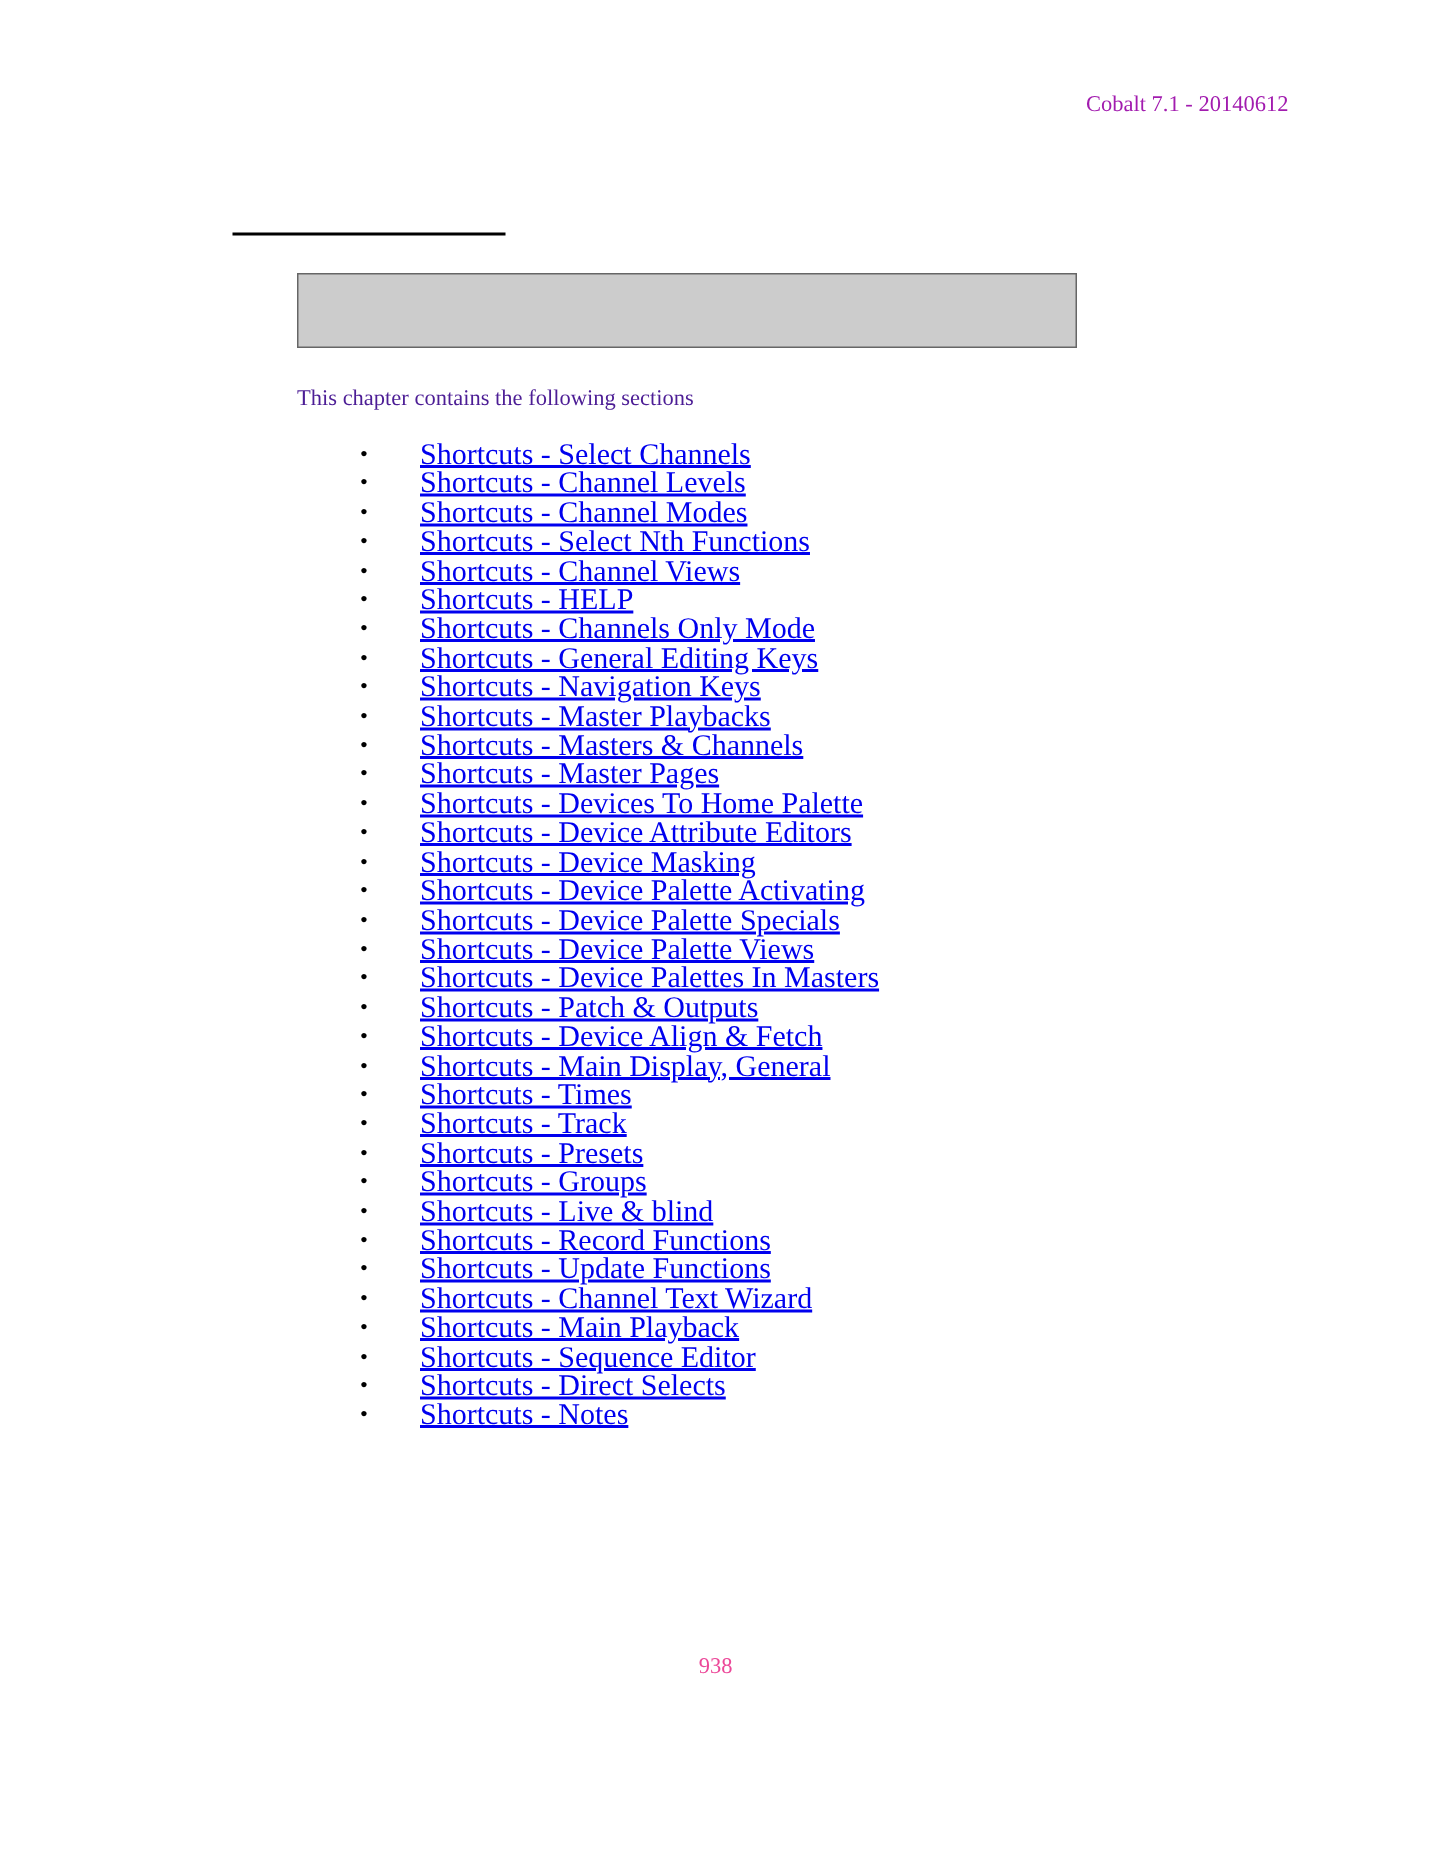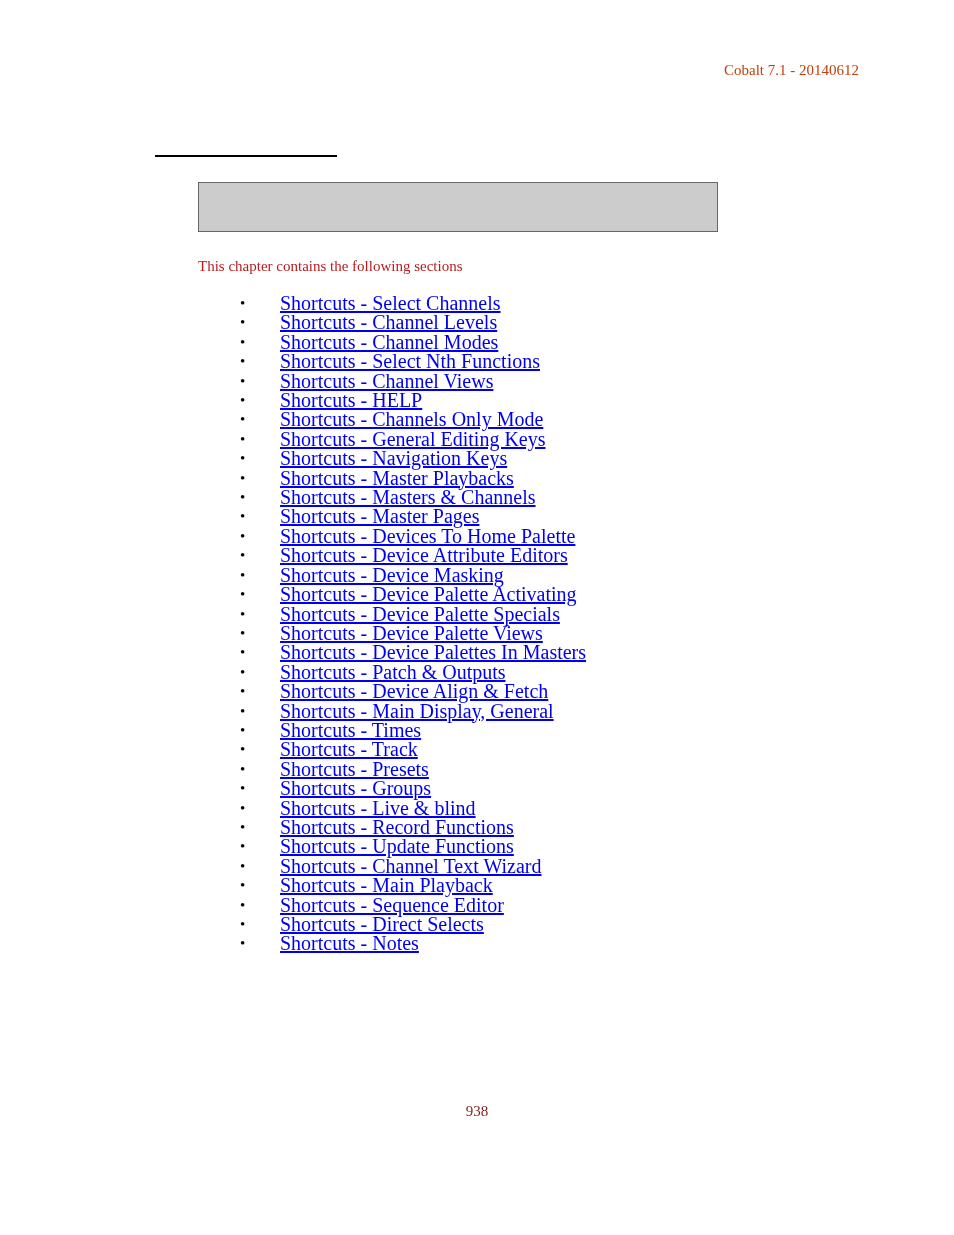--- a/index.html
+++ b/index.html
@@ -12,21 +12,21 @@
       height: 1235px;
       background: #ffffff;
       font-family: "Times New Roman", Times, serif;
       position: relative;
     }
     .header-text {
       position: absolute;
       top: 62px;
       right: 95px;
       font-size: 15px;
-      color: #c2410c;
+      color: #a21caf;
     }
     .divider {
       position: absolute;
       top: 155px;
       left: 155px;
       width: 182px;
       height: 2px;
       background: #000;
     }
     .gray-box {
@@ -36,21 +36,21 @@
       width: 520px;
       height: 50px;
       background: #cccccc;
       border: 1px solid #666;
     }
     .intro-text {
       position: absolute;
       top: 258px;
       left: 198px;
       font-size: 15px;
-      color: #b91c1c;
+      color: #4c1d95;
     }
     .link-list {
       position: absolute;
       top: 294px;
       left: 230px;
       list-style: none;
     }
     .link-list li {
       position: relative;
       padding-left: 50px;
@@ -68,21 +68,21 @@
     .link-list a {
       color: #0000EE;
       text-decoration: underline;
     }
     .page-number {
       position: absolute;
       bottom: 115px;
       left: 50%;
       transform: translateX(-50%);
       font-size: 15px;
-      color: #7f1d1d;
+      color: #ec4899;
     }
   </style>
 </head>
 <body>
 
 <div class="header-text">Cobalt 7.1 - 20140612</div>
 
 <div class="divider"></div>
 
 <div class="gray-box"></div>

